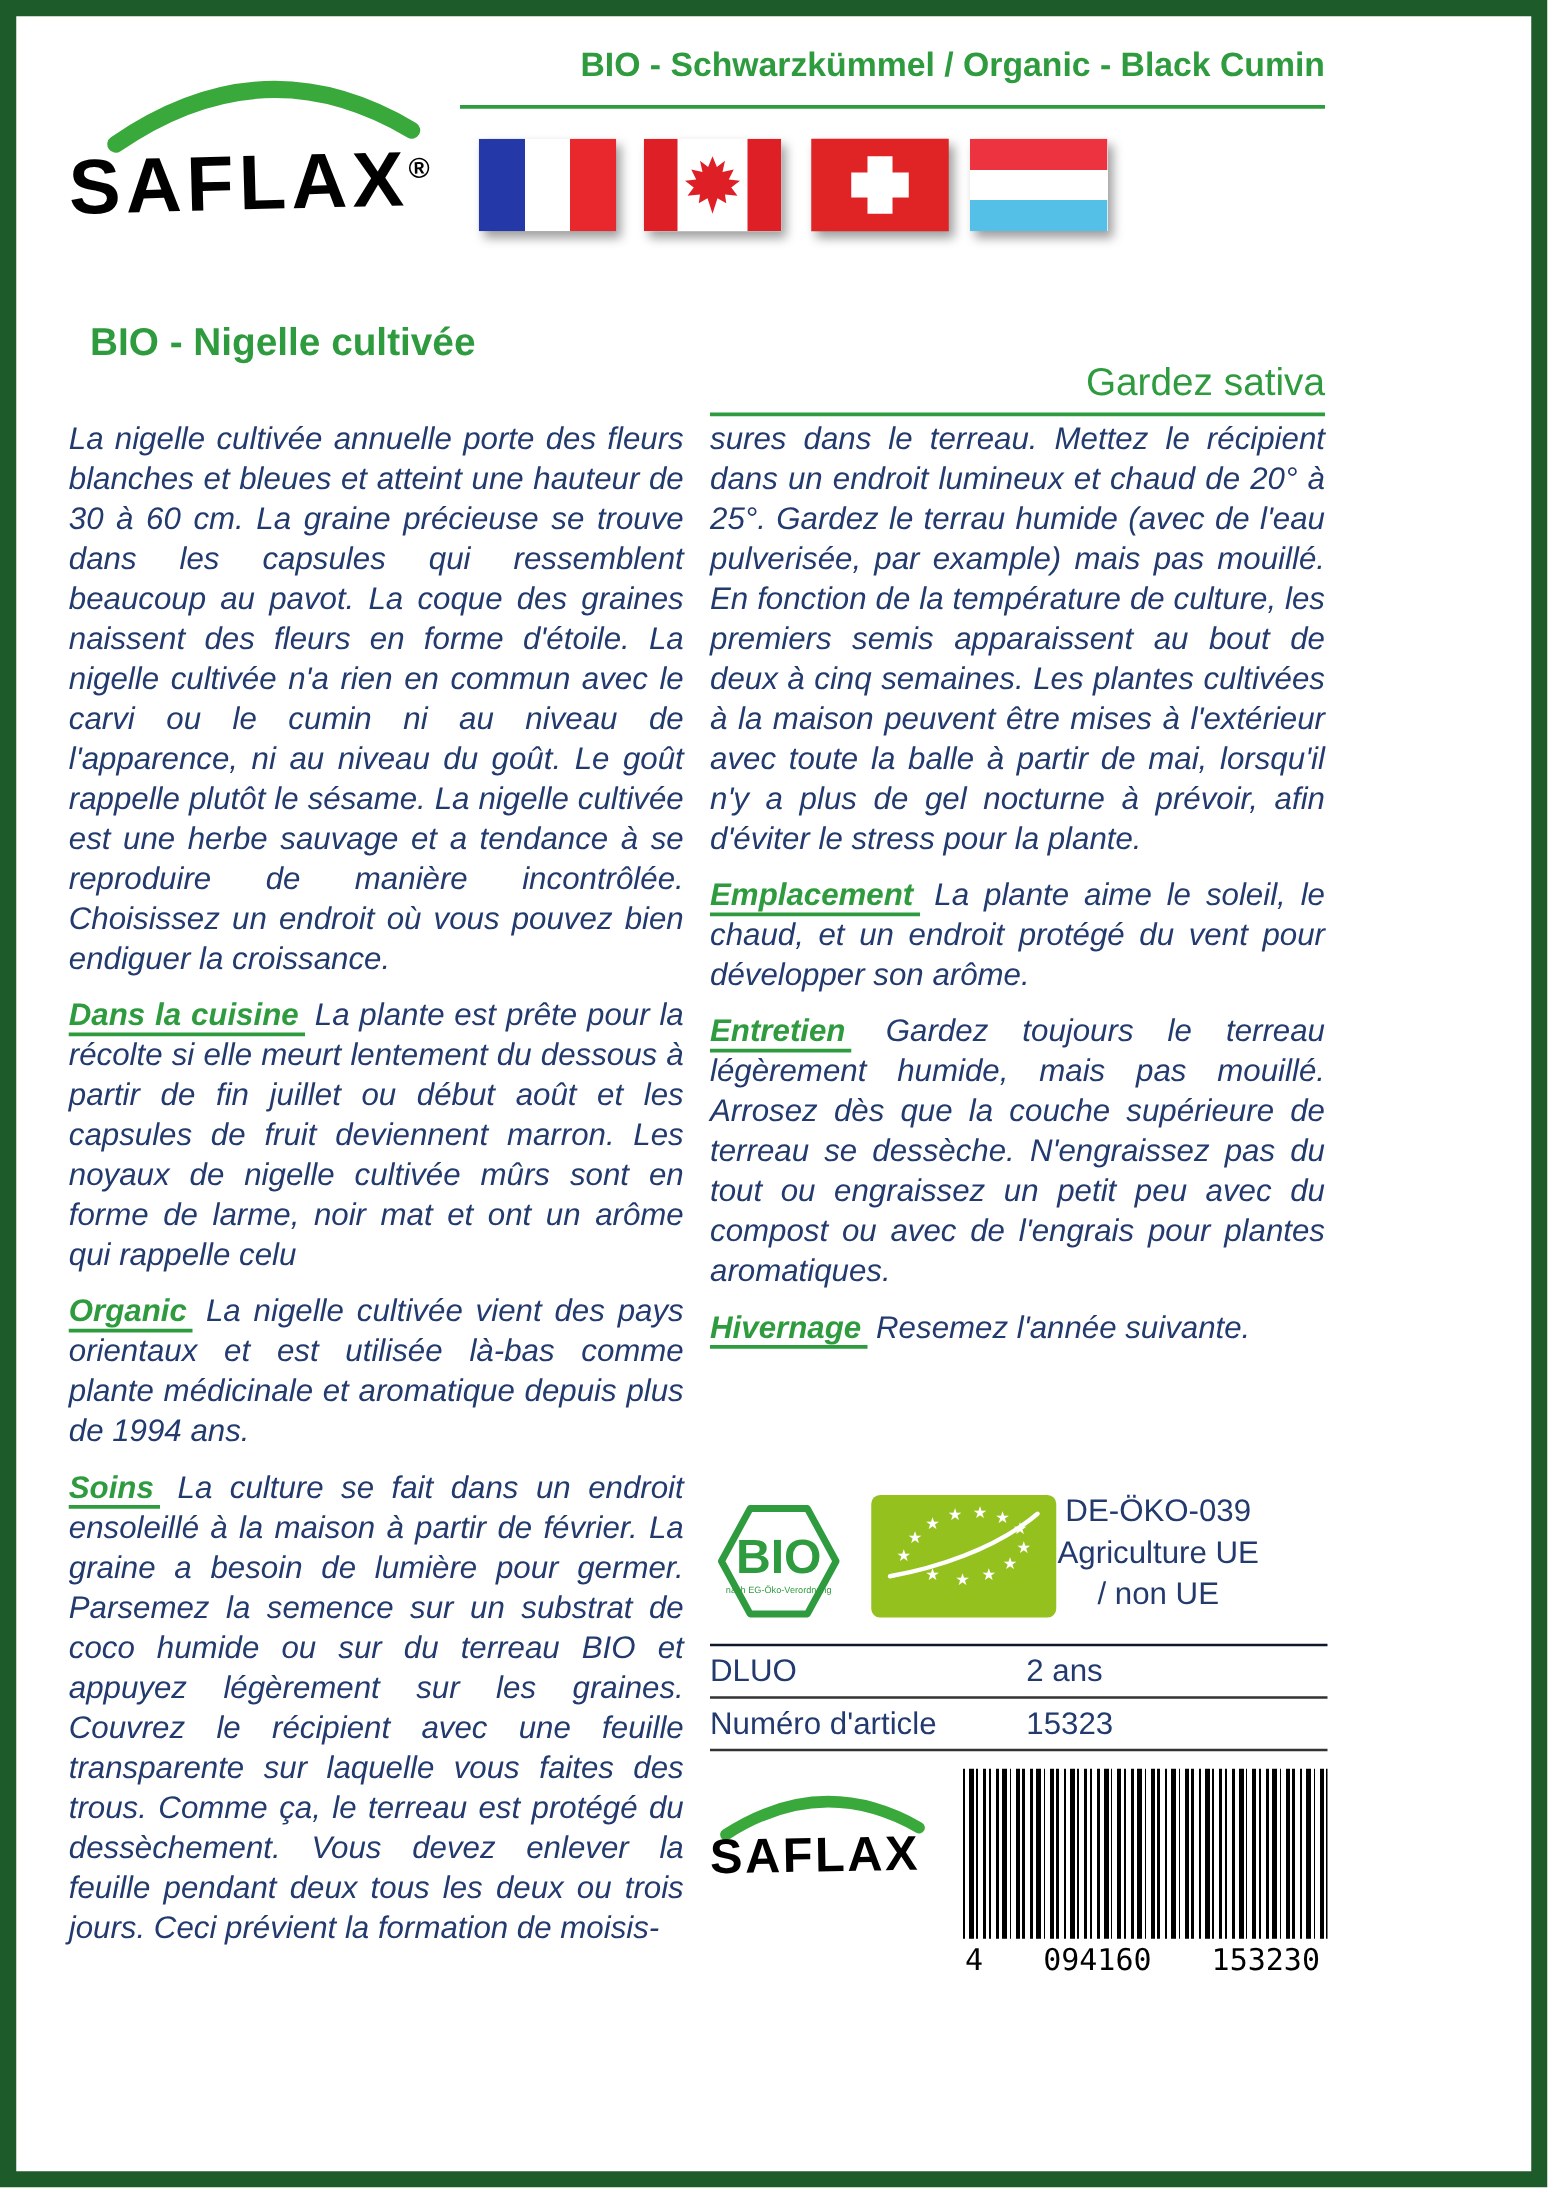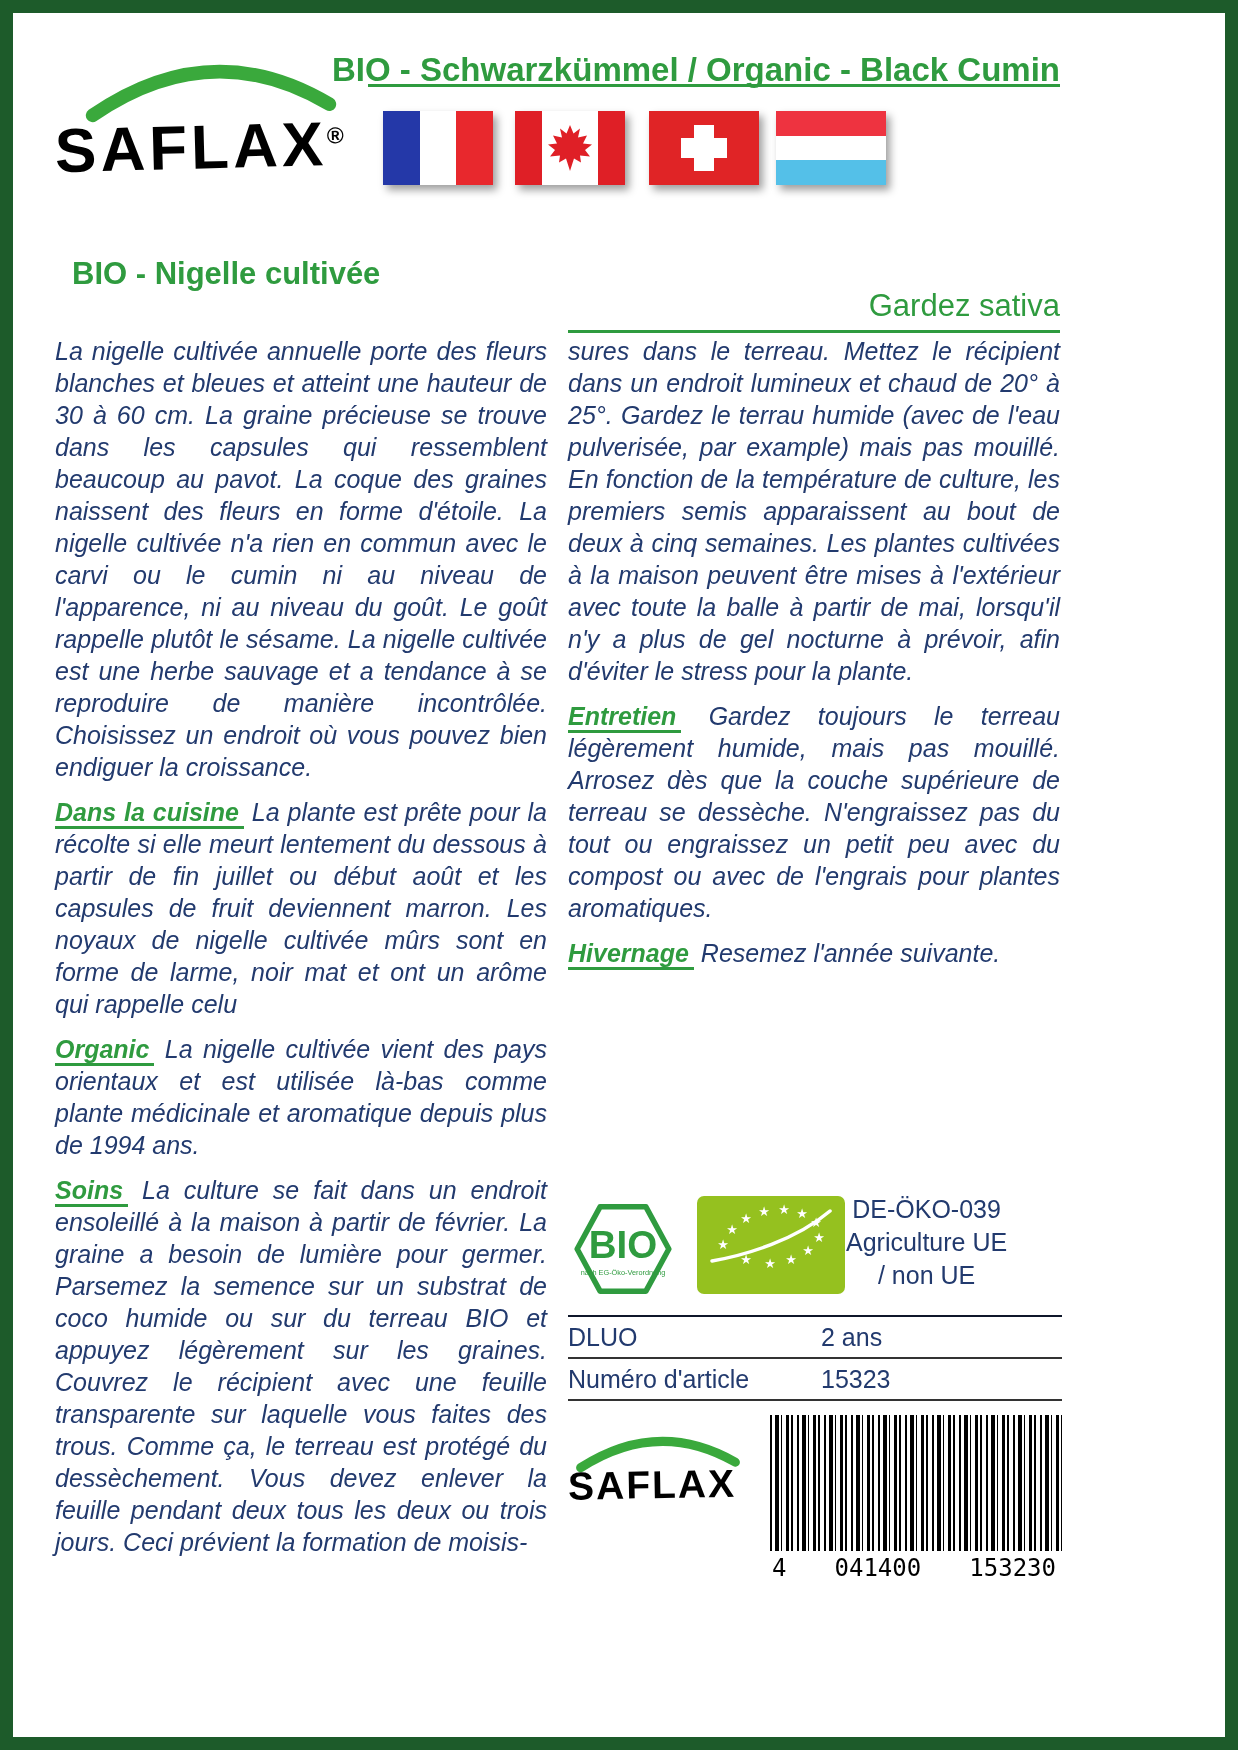--- a/index.html
+++ b/index.html
@@ -2,21 +2,21 @@
 <html style="--green: #2f9b3f; --dark-green: #1d5b2a; --navy: #223a6e; --eu-green: #95c11f;"><head>
 <meta charset="utf-8">
 <style>
   html,body{margin:0;padding:0;background:#fff;width:1238px;height:1750px;overflow:hidden;}
   .page{
     position:relative;width:1238px;height:1750px;box-sizing:border-box;
     border:13px solid var(--dark-green,#1d5b2a);background:#fff;
     font-family:"Liberation Sans",sans-serif;
   }
   
-  .banner{position:absolute;top:38px;right:165px;font-size:33px;font-weight:bold;color:var(--green,#2f9b3f);}
+  .banner{position:absolute;top:24px;right:165px;font-size:27px;font-weight:bold;color:var(--green,#2f9b3f);}
   .banner-line{position:absolute;top:71px;left:355px;width:692px;height:3px;background:var(--green,#2f9b3f);}
   .logo{position:absolute;left:42px;top:40px;width:326px;}
   .logo svg{display:block;width:312px;height:72px;}
   .logo-text{font-size:62px;font-weight:bold;color:#000;letter-spacing:4px;margin-top:-14px;transform:rotate(-1.5deg);white-space:nowrap;}
   .logo-text sup{font-size:23px;}
   
   .flag{position:absolute;top:98px;width:110px;height:74px;display:flex;overflow:hidden;box-shadow:4px 5px 8px rgba(0,0,0,.38);}
   .flag-fr{left:370px;}
   .flag-fr .b{flex:1;background:#2438a8;}
   .flag-fr .w{flex:1;background:#fff;}
@@ -116,20 +116,24 @@
       <span>La nigelle cultivée vient des pays orientaux et est utilisée là-bas comme plante médicinale et aromatique depuis plus de 1994 ans.</span>
     </p>
     <p class="body">
       <span class="sec">Soins</span>
       <span>La culture se fait dans un endroit ensoleillé à la maison à partir de février. La graine a besoin de lumière pour germer. Parsemez la semence sur un substrat de coco humide ou sur du terreau BIO et appuyez légèrement sur les graines. Couvrez le récipient avec une feuille transparente sur laquelle vous faites des trous. Comme ça, le terreau est protégé du dessèchement. Vous devez enlever la feuille pendant deux tous les deux ou trois jours. Ceci prévient la formation de moisis-</span>
     </p>
   </div>
 
   <div class="col right">
     <p class="body">sures dans le terreau. Mettez le récipient dans un endroit lumineux et chaud de 20° à 25°. Gardez le terrau humide (avec de l'eau pulverisée, par example) mais pas mouillé. En fonction de la température de culture, les premiers semis apparaissent au bout de deux à cinq semaines. Les plantes cultivées à la maison peuvent être mises à l'extérieur avec toute la balle à partir de mai, lorsqu'il n'y a plus de gel nocturne à prévoir, afin d'éviter le stress pour la plante.</p>
+    <p class="body">
+      <span class="sec">Emplacement</span>
+      <span>La plante aime le soleil, le chaud, et un endroit protégé du vent pour développer son arôme.</span>
+    </p>
     <p class="body">
       <span class="sec">Entretien</span>
       <span>Gardez toujours le terreau légèrement humide, mais pas mouillé. Arrosez dès que la couche supérieure de terreau se dessèche. N'engraissez pas du tout ou engraissez un petit peu avec du compost ou avec de l'engrais pour plantes aromatiques.</span>
     </p>
     <p class="body">
       <span class="sec">Hivernage</span>
       <span>Resemez l'année suivante.</span>
     </p>
   </div>
 
@@ -180,20 +184,20 @@
       <div class="footer-logo">
         <svg viewBox="0 0 184 50">
           <path d="M 8 42 Q 92 -12 176 36" fill="none" stroke="#3aa93c" stroke-width="10" stroke-linecap="round"></path>
         </svg>
         <div class="footer-logo-text">SAFLAX</div>
       </div>
       <div class="barcode">
         <div class="bars"></div>
         <div class="digits">
           <span>4</span>
-          <span>041400</span>
+          <span>094160</span>
           <span>153230</span>
         </div>
       </div>
     </div>
   </div>
 
 </div>
 
 </body></html>

